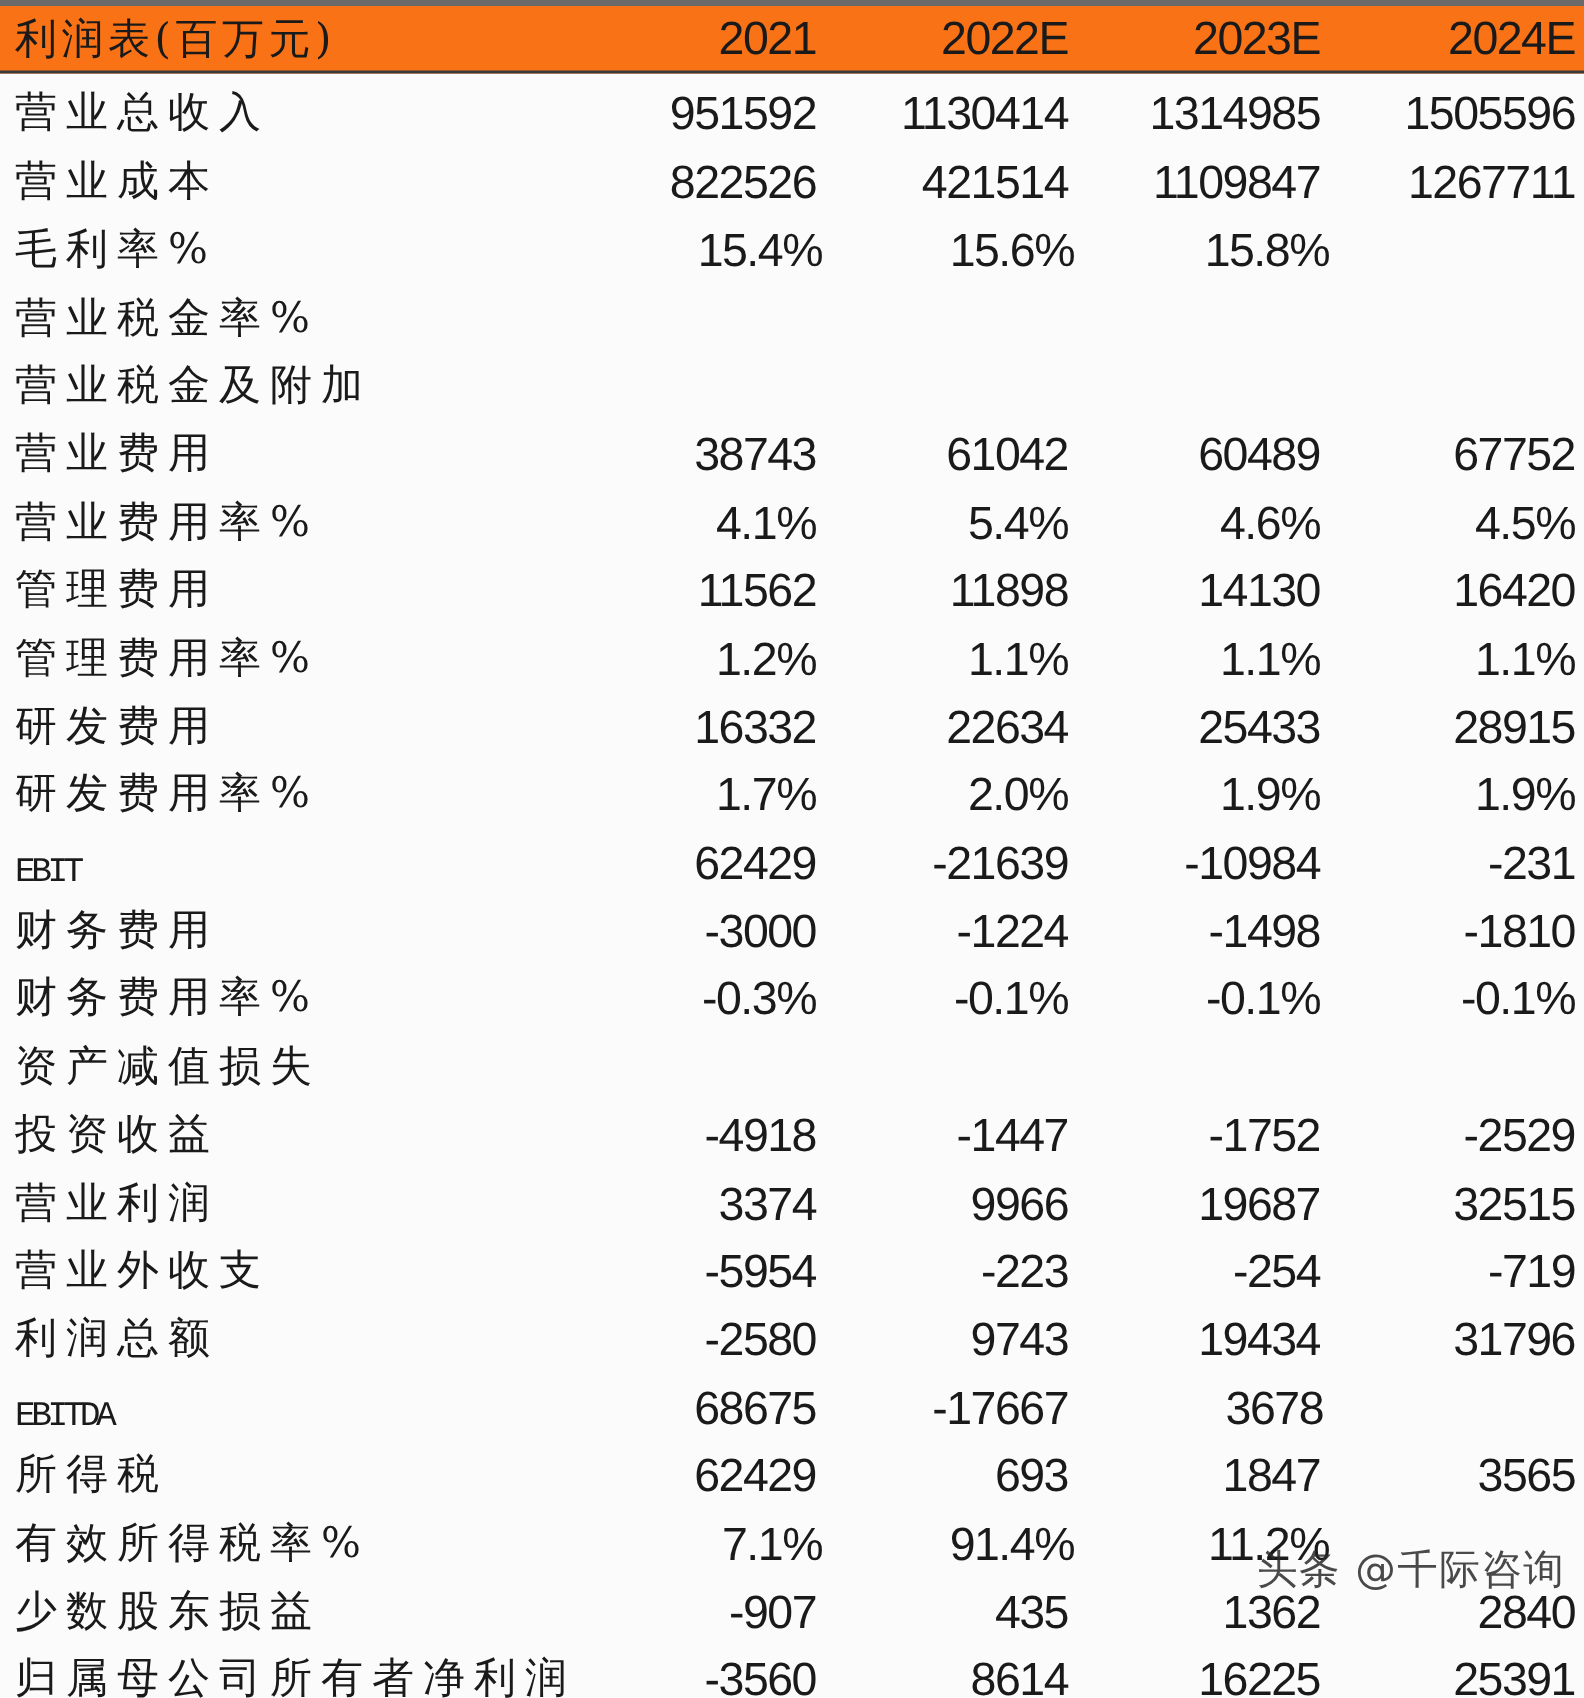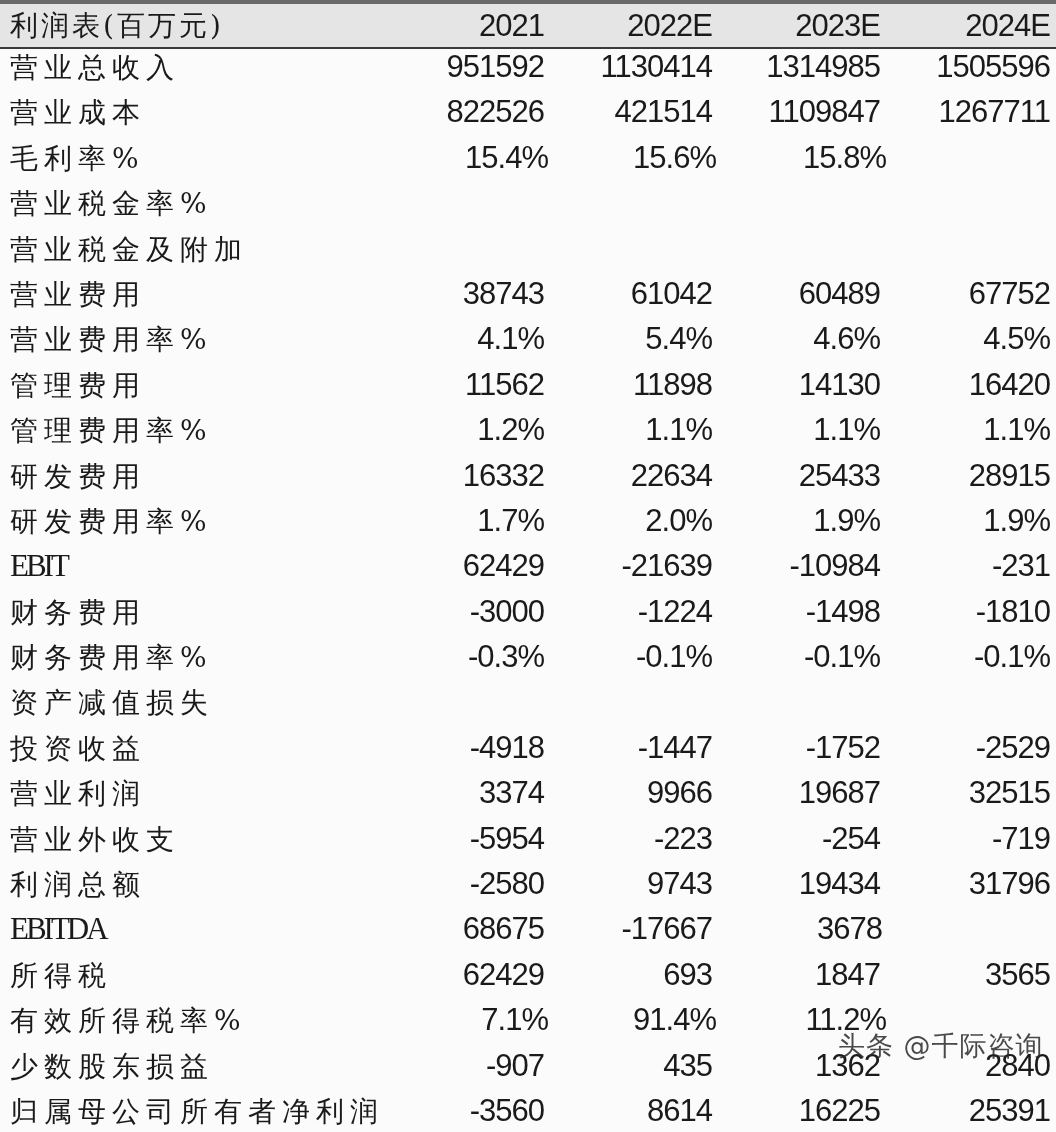--- a/index.html
+++ b/index.html
@@ -13,38 +13,38 @@
     .topbar {
       position: absolute; left: 0; top: 0; width: 1056px; height: 4px;
       background: #6a6a6a;
     }
     .table {
       position: absolute; left: 0; top: 4px; width: 1056px;
     }
     .hdr {
       display: flex; height: 43px; align-items: center;
       border-bottom: 2px solid #3a3a3a;
-      background: #e5e5e5;
+      background: #f97316;
     }
     .row {
-      display: flex; height: 45.4px; align-items: flex-start;
+      display: flex; height: 45.4px; align-items: flex-end;
     }
     .label {
       width: 380px; padding-left: 10px; box-sizing: border-box;
       font-family: "DejaVu Serif", serif;
       font-size: 28px; letter-spacing: 6px; white-space: nowrap;
     }
     .hdr .label { letter-spacing: 3px; }
     .cell {
       width: 168px; text-align: right; font-size: 31px;
       letter-spacing: -1px; white-space: nowrap;
     }
     .cell.c1 { width: 164px; }
     .cell.c4 { width: 176px; padding-right: 6px; box-sizing: border-box; }
-    .latin { font-family: Liberation Serif, serif; letter-spacing: -3px; font-size: 31px; }
+    .latin { font-family: Liberation Mono, monospace; letter-spacing: -3px; font-size: 23px; }
     .watermark {
       position: absolute; left: 838px; top: 1028px;
       font-size: 27px; color: #2a2a2a; opacity: 0.85;
       font-family: "DejaVu Sans", sans-serif; letter-spacing: 1px;
     }
   </style>
 </head>
 <body>
 
 <div class="topbar"></div>

